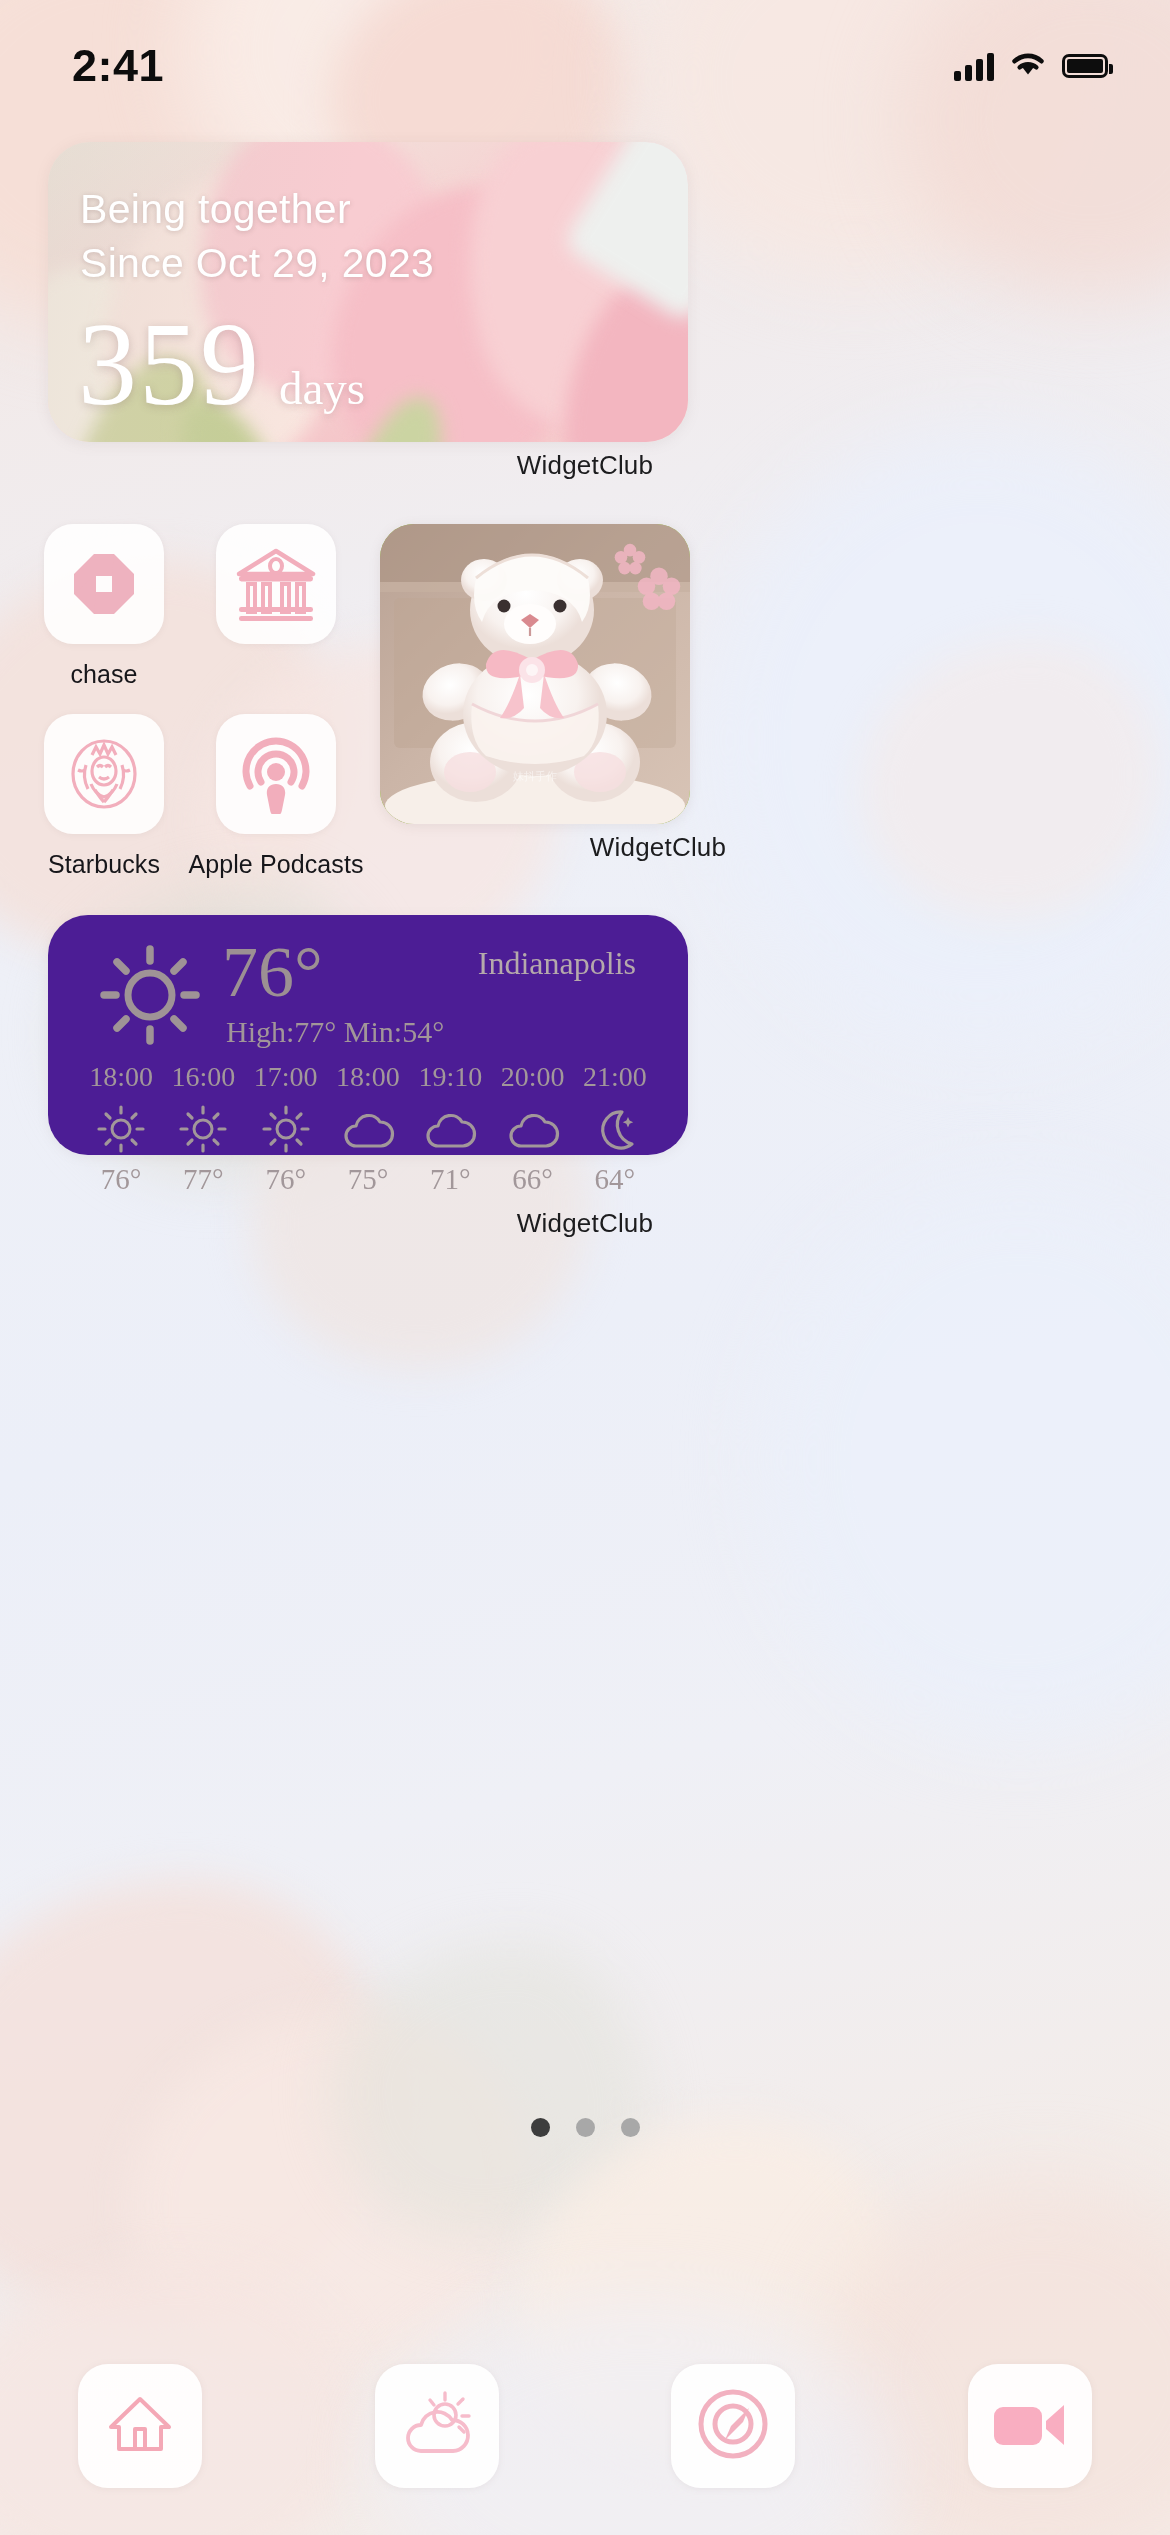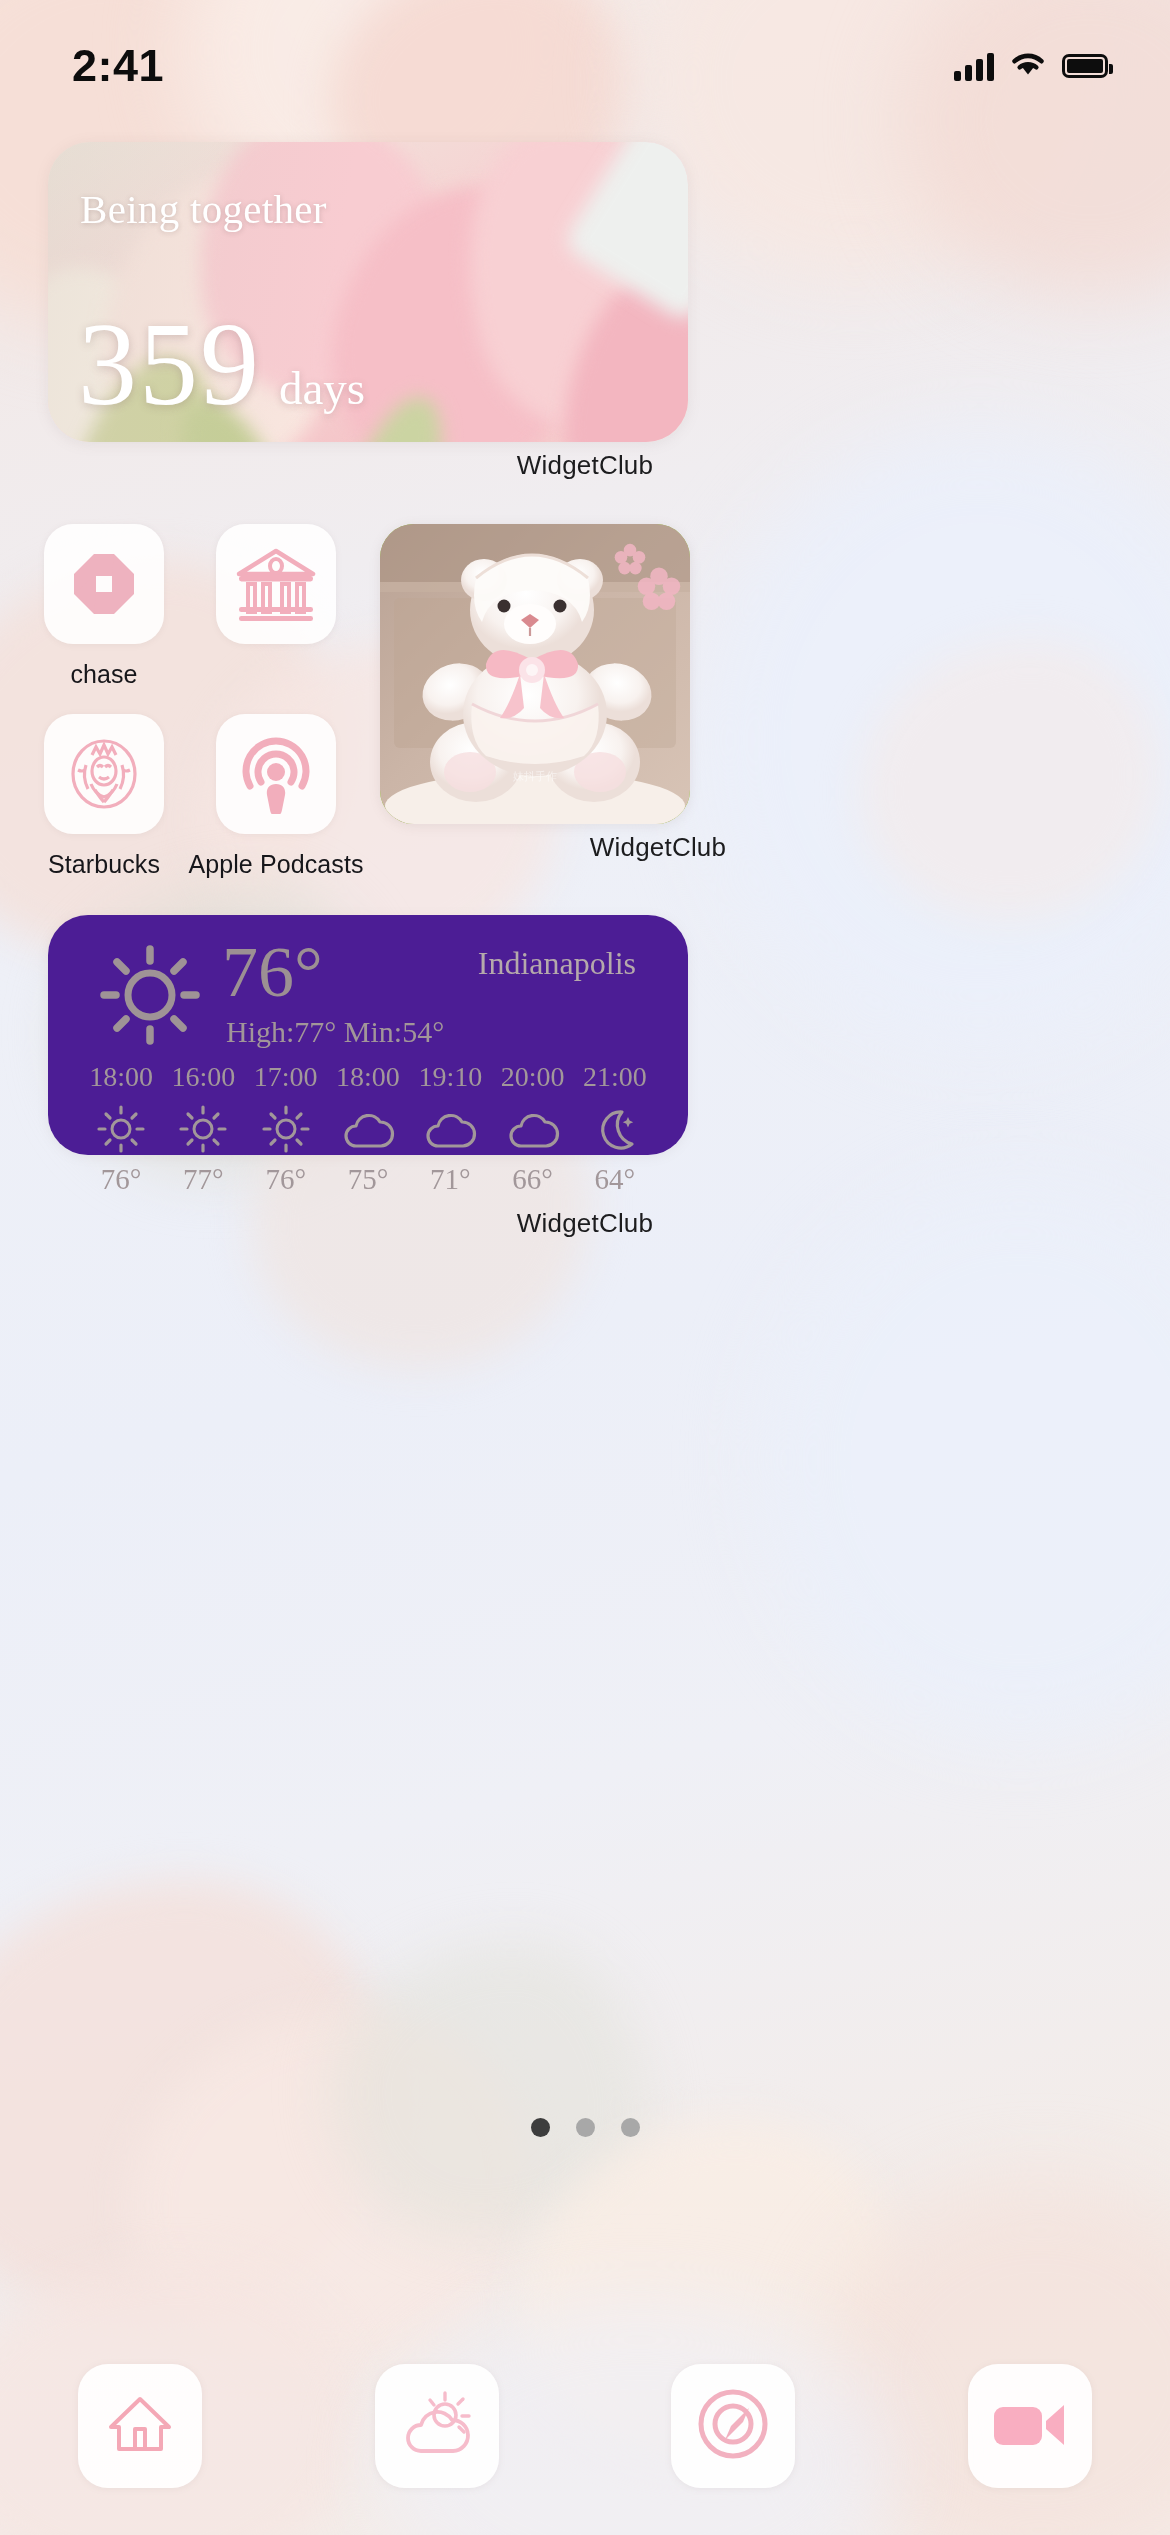--- a/index.html
+++ b/index.html
@@ -50,21 +50,21 @@
     position:absolute; left:48px; top:142px; width:640px; height:300px;
     border-radius:42px; overflow:hidden;
     box-shadow:0 2px 14px rgba(140,120,120,.12);
   }
   .cd-photo { position:absolute; inset:0; overflow:hidden; }
   .cd-photo .tulip { position:absolute; filter:blur(9px); }
   .cd-overlay { position:absolute; inset:0;
     background:linear-gradient(100deg,rgba(210,200,190,.30) 0%,rgba(255,255,255,0) 45%); }
   .cd-text { position:absolute; left:32px; top:40px; }
   .cd-line {
-    font-family:Liberation Serif, serif; font-size:41px; color:#fff;
+    font-family:Liberation Sans, sans-serif; font-size:41px; color:#fff;
     line-height:1.32; letter-spacing:.3px; text-shadow:0 1px 5px rgba(120,90,90,.30);
   }
   .cd-count { position:absolute; left:30px; bottom:18px; display:flex; align-items:baseline; }
   .cd-num { font-family:"Liberation Serif", serif; font-size:118px; color:#fff;
     line-height:1; letter-spacing:2px; text-shadow:0 2px 8px rgba(120,90,90,.28); }
   .cd-unit { font-family:"Liberation Serif", serif; font-size:47px; color:#fff;
     margin-left:18px; text-shadow:0 2px 7px rgba(120,90,90,.28); }
 
   
   .caption {
@@ -202,20 +202,21 @@
       <div class="tulip" style="left:420px;top:-20px;width:230px;height:310px;border-radius:48% 52% 52% 48% / 60% 54% 46% 40%;background:#f8d0d3;transform:rotate(-14deg);"></div>
       <div class="tulip" style="left:520px;top:120px;width:200px;height:280px;border-radius:50% 50% 46% 54% / 58% 56% 44% 42%;background:#f3b6c0;transform:rotate(8deg);"></div>
       <div class="tulip" style="left:30px;top:210px;width:120px;height:240px;border-radius:42% 58% 48% 52%;background:#cfd3a0;transform:rotate(26deg);"></div>
       <div class="tulip" style="left:150px;top:250px;width:90px;height:230px;border-radius:44% 56% 46% 54%;background:#c4ce95;transform:rotate(-20deg);"></div>
       <div class="tulip" style="left:300px;top:250px;width:80px;height:220px;border-radius:44% 56% 46% 54%;background:#cbd4a2;transform:rotate(22deg);"></div>
       <div class="tulip" style="left:560px;top:-60px;width:150px;height:220px;border-radius:20px;background:#eef0ee;transform:rotate(32deg);"></div>
       <div class="cd-overlay"></div>
     </div>
     <div class="cd-text">
       <div class="cd-line">Being together</div>
+      <div class="cd-line">Since Oct 29, 2023</div>
     </div>
     <div class="cd-count">
       <span class="cd-num">359</span>
       <span class="cd-unit">days</span>
     </div>
   </div>
   <div class="caption" style="left:0;top:450px;">WidgetClub</div>
 
   <div class="app" style="left:4px;top:524px;">
     <div class="app-tile">

